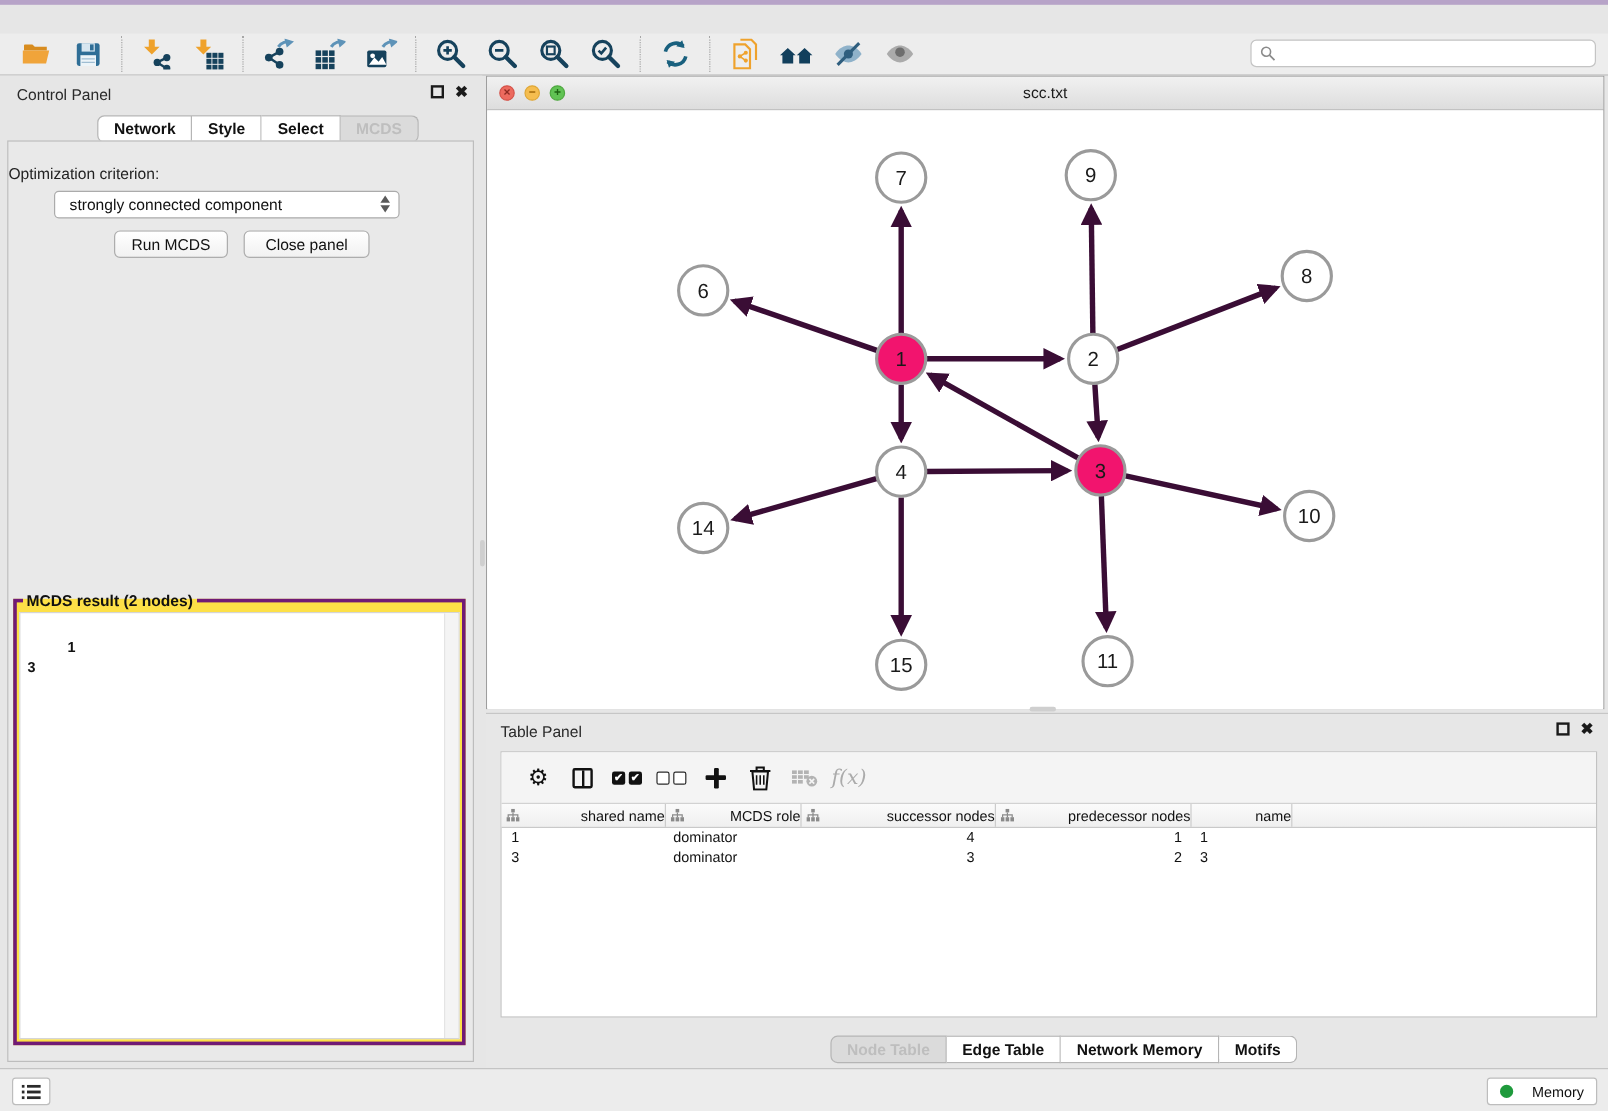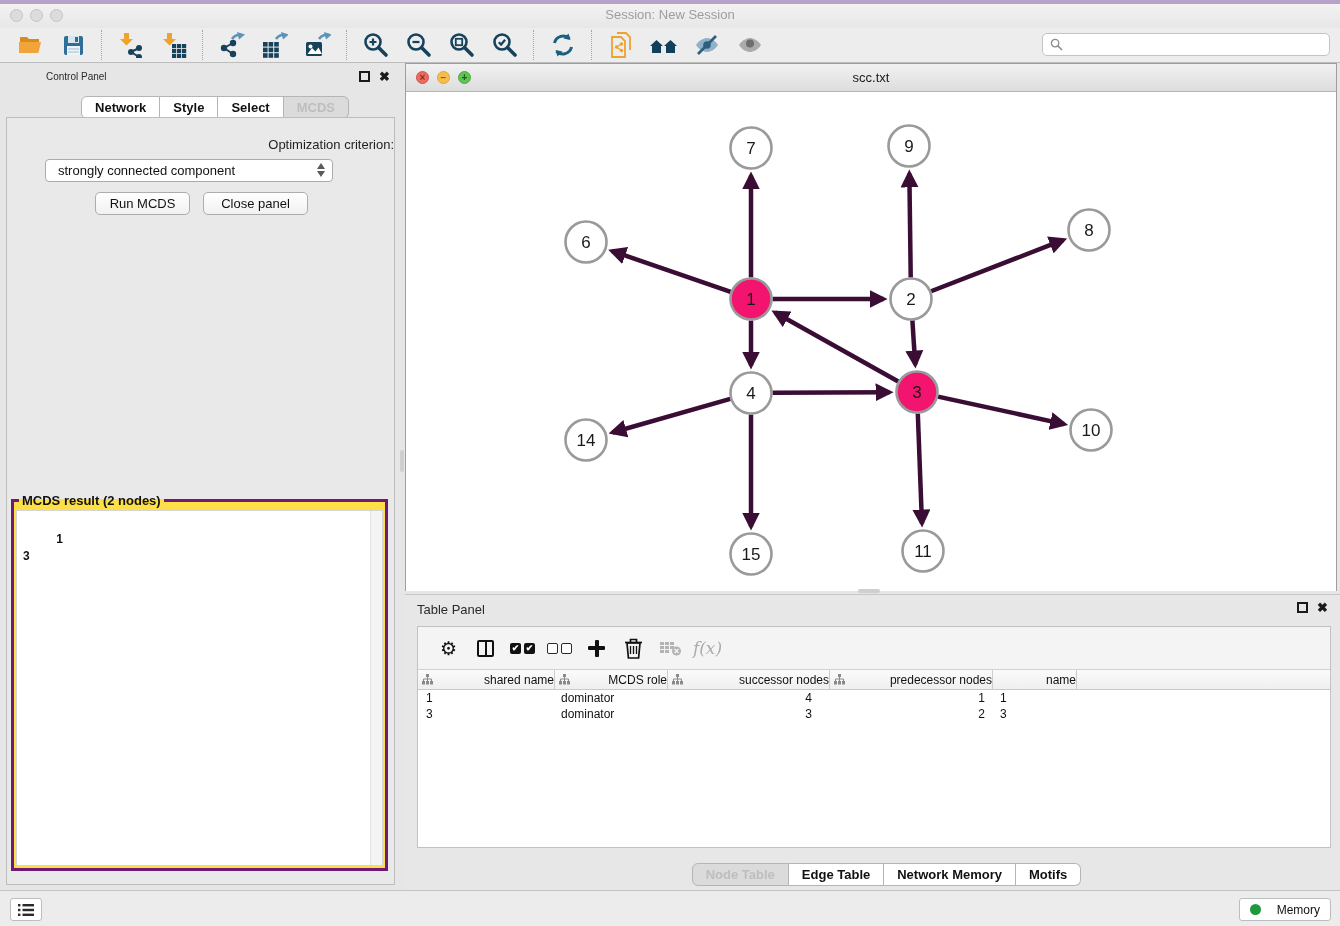--- a/index.html
+++ b/index.html
@@ -21,34 +21,34 @@
            border-bottom:1px solid #BDBDBD;display:flex;align-items:center;padding-left:8px;box-sizing:border-box;}
   .tbi{width:43px;height:32px;display:flex;align-items:center;justify-content:center;flex:0 0 auto;cursor:pointer;}
   .tb-sep{width:0;height:30px;border-left:1px dotted #A6A6A6;margin:0 7px;flex:0 0 auto;}
   .search-box{position:absolute;right:10px;top:33px;width:288px;height:23px;background:#FFF;
               border:1px solid #C4C4C4;border-radius:5px;display:flex;align-items:center;
               padding-left:7px;box-sizing:border-box;}
 
   
   .cp{position:absolute;left:0;top:63px;width:402px;height:827px;background:#E6E6E6;}
   .cp-header{position:absolute;left:0;top:0;width:100%;height:30px;}
-  .cp-title{position:absolute;left:14px;top:8px;font-size:10px;color:#2A2A2A;margin-left:32px;}
+  .cp-title{position:absolute;left:14px;top:8px;font-size:13px;color:#2A2A2A;}
   .panel-btns{position:absolute;right:12px;top:8px;display:flex;gap:9px;align-items:center;}
   .float-ic{width:11px;height:11px;border:2px solid #1A1A1A;box-sizing:border-box;background:transparent;}
   .close-ic{font-size:13px;font-weight:bold;color:#1A1A1A;line-height:11px;}
   .seg{display:inline-flex;padding-left:28px;}
   .seg-item{font-size:13px;font-weight:600;color:#111;background:#FFF;border:1px solid #B5B5B5;
             border-left:none;padding:3px 13px;cursor:pointer;white-space:nowrap;}
   .seg-item:first-child{border-left:1px solid #B5B5B5;border-radius:6px 0 0 6px;}
   .seg-item:last-child{border-radius:0 6px 6px 0;}
   .seg-item.selected{background:#DBDBDB;color:#BEBEBE;}
   .cp-tabs{position:absolute;left:0;top:33px;width:100%;text-align:center;}
   .cp-box{position:absolute;left:6px;top:54px;width:389px;height:768px;border:1px solid #BDBDBD;
           background:#E9E9E9;box-sizing:border-box;}
-  .opt-label{position:absolute;left:0;top:19px;width:100%;text-align:right;font-size:13px;color:#1F1F1F;}
+  .opt-label{position:absolute;left:0;top:19px;width:100%;text-align:left;font-size:13px;color:#1F1F1F;}
   .dropdown{position:absolute;left:38px;top:41px;width:288px;height:23px;background:#FFF;
             border:1px solid #ABABAB;border-radius:4px;box-sizing:border-box;
             display:flex;align-items:center;font-size:13px;color:#111;padding-left:12px;cursor:pointer;}
   .stepper{position:absolute;right:7px;top:3px;display:flex;flex-direction:column;gap:2px;align-items:center;}
   .tri-up{width:0;height:0;border-left:4px solid transparent;border-right:4px solid transparent;border-bottom:6px solid #5A5A5A;}
   .tri-dn{width:0;height:0;border-left:4px solid transparent;border-right:4px solid transparent;border-top:6px solid #5A5A5A;}
   .mac-btn{position:absolute;height:23px;background:linear-gradient(#FFFFFF,#F1F1F1);
            border:1px solid #ADADAD;border-radius:5px;font-size:13px;color:#111;
            display:flex;align-items:center;justify-content:center;box-sizing:border-box;cursor:pointer;}
   .mcds-fieldset{position:absolute;left:4px;top:375px;width:377px;height:378px;
@@ -121,26 +121,20 @@
             border:1px solid #BDBDBD;border-radius:3px;display:flex;align-items:center;justify-content:center;cursor:pointer;}
   .mem-btn{position:absolute;right:9px;top:7px;height:21px;background:#FFF;border:1px solid #BDBDBD;
            border-radius:3px;display:flex;align-items:center;gap:16px;padding:0 10px;font-size:12px;color:#111;cursor:pointer;}
   .mem-dot{width:11px;height:11px;border-radius:50%;background:#1E9A3C;}
 </style>
 </head>
 <body>
 
 <div class="app">
 
-  <div class="titlebar">
-    <span class="tl-inactive" style="left:10px"></span>
-    <span class="tl-inactive" style="left:30px"></span>
-    <span class="tl-inactive" style="left:50px"></span>
-    <div class="win-title">Session: New Session</div>
-  </div>
   <div class="top-strip"></div>
 
   <div class="toolbar">
     <span class="tbi">
       <svg width="26" height="24" viewBox="0 0 24 24">
           <path d="M2 5c0-.6.4-1 1-1h6l2 2h10v3H2z" fill="#D88C1F"></path>
           <path d="M1 9h22l-2.6 11H1z" fill="#F0A43A"></path>
         </svg>
     </span>
     <span class="tbi">

